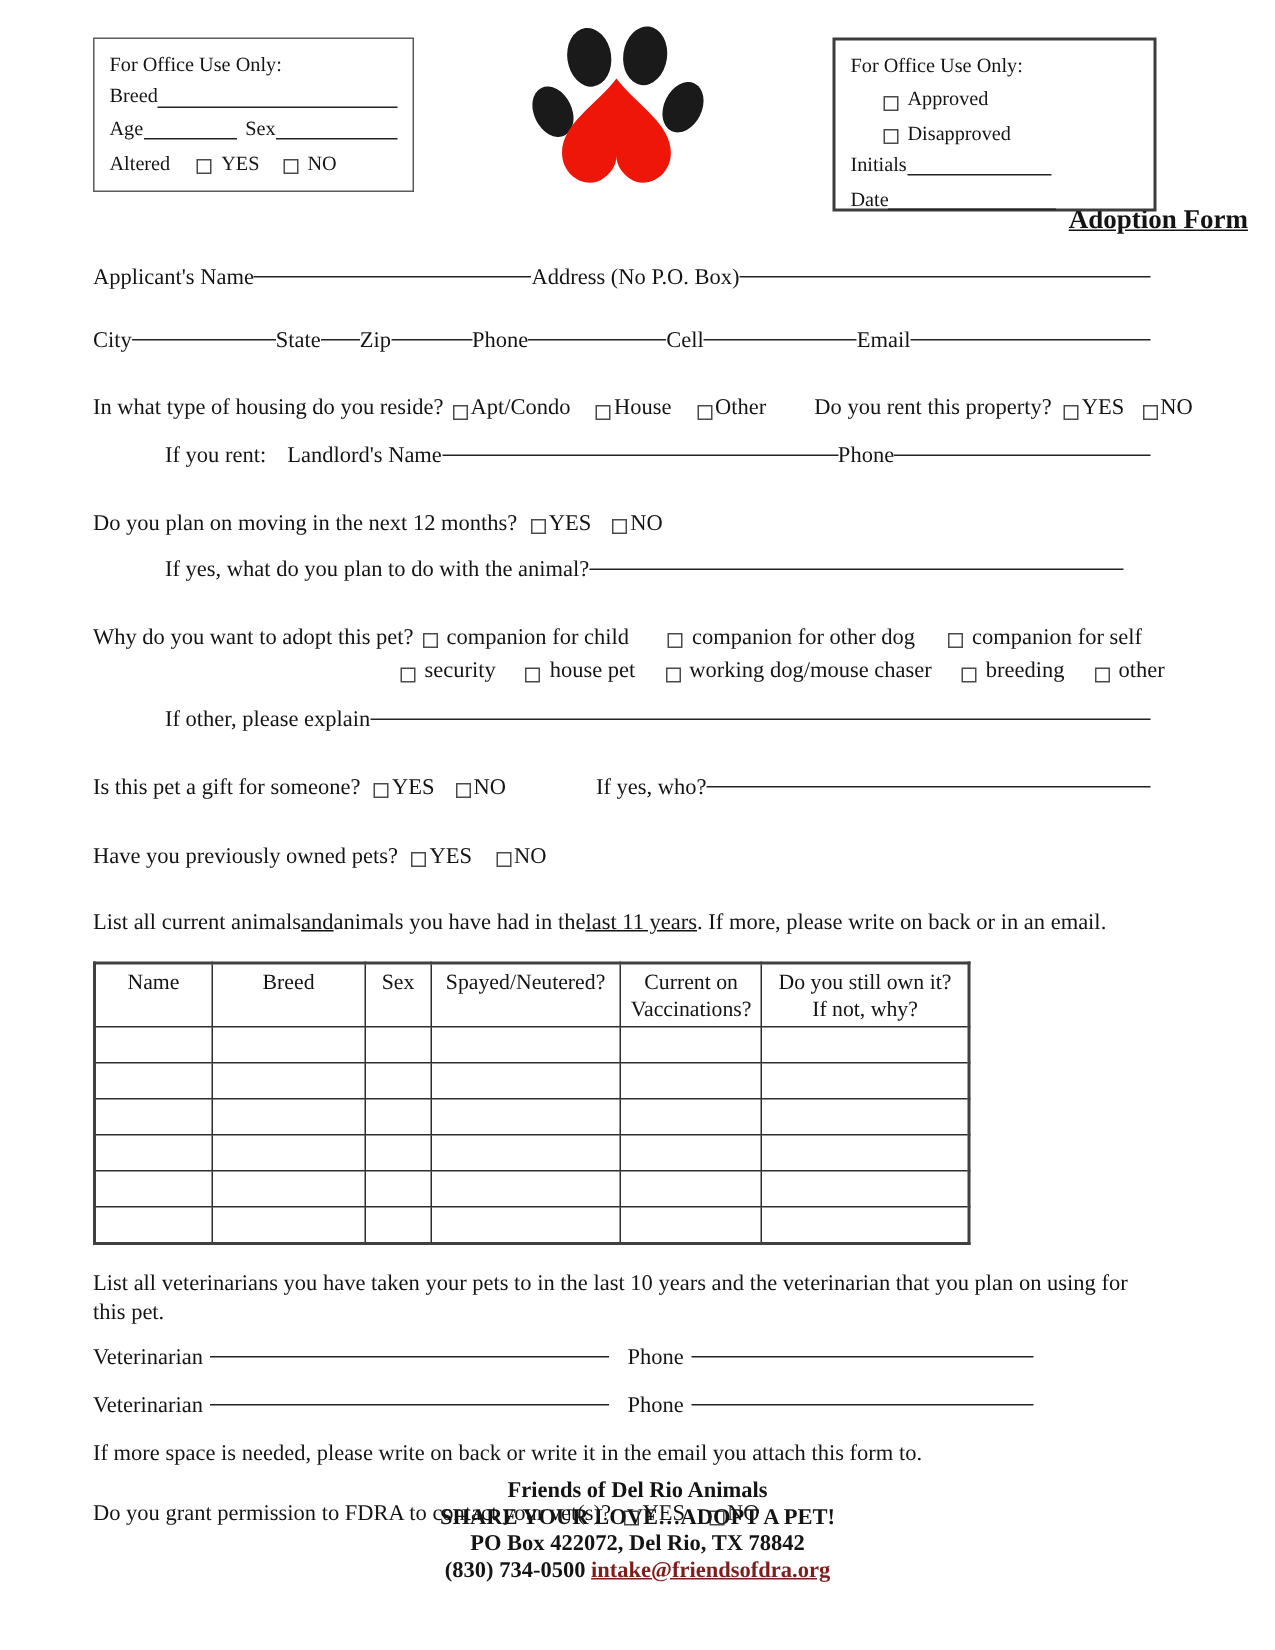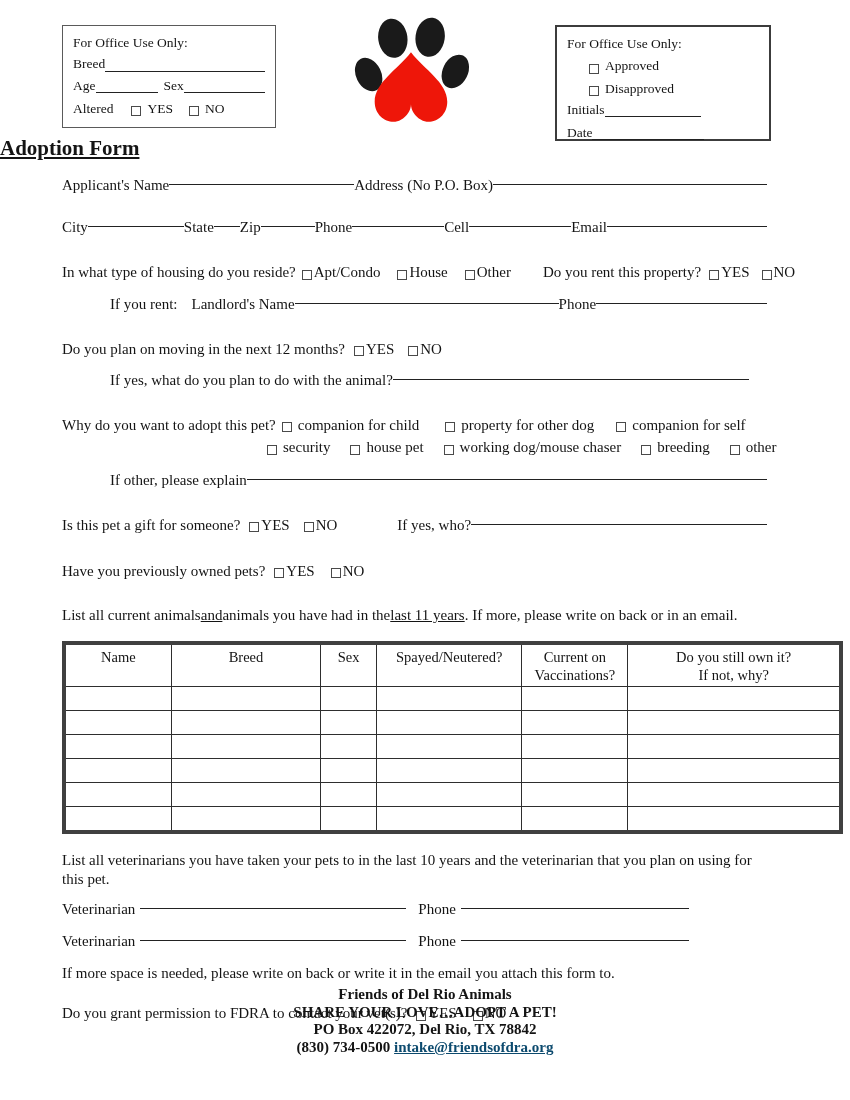--- a/index.html
+++ b/index.html
@@ -7,47 +7,47 @@
         font-family:"Liberation Serif", serif;font-size:15px;overflow:hidden;}
 
   
   .office-box{position:absolute;box-sizing:border-box;padding:7px 10px;font-size:13.5px;line-height:1.5;}
   .office-left{left:62px;top:25px;width:214px;height:103px;border:1px solid #5a5a5a;}
   .office-right{left:555px;top:25px;width:216px;height:116px;border:2px solid #3c3c3c;}
   .obox-row{display:flex;align-items:flex-end;}
   .obox-row + .obox-row{margin-top:1px;}
 
   .logo-wrap{position:absolute;left:353px;top:12px;width:122px;height:126px;}
-  .form-title{position:absolute;left:0;top:136px;width:832px;text-align:left;
-              font-weight:bold;font-size:21px;}
+  .form-title{position:absolute;left:0;top:136px;width:832px;text-align:right;
+              font-weight:bold;font-size:18px;}
   .form-title span{text-decoration:underline;}
 
   
   .content{position:absolute;left:62px;top:176px;width:705px;}
   .row{display:flex;align-items:center;line-height:1.28;white-space:nowrap;}
   .fill{border-bottom:1px solid #222;margin:0 0 3px 0;min-height:1px;}
   .grow{flex:1 1 auto;}
   .indent{margin-left:48px;}
 
   .cb{display:inline-block;box-sizing:border-box;width:10px;height:10px;border:1px solid #4a4a4a;
       margin:0 2px 3px 0;flex:0 0 auto;align-self:flex-end;background:#fff;}
   .cb.sp{margin-right:6px;}
   .opt{display:inline-flex;align-items:flex-end;}
 
   
-  table.animals{border-collapse:collapse;width:781px;margin-top:16px;border:4px solid #404040;}
+  table.animals{border-collapse:collapse;width:585px;margin-top:16px;border:2px solid #404040;}
   table.animals th, table.animals td{border:1px solid #2e2e2e;padding:1px 4px;}
   table.animals th{font-weight:normal;text-align:center;font-size:14.5px;line-height:1.25;height:36px;vertical-align:top;padding-top:3px;}
   table.animals td{height:21px;}
 
   
   .footer{position:absolute;left:0;top:986px;width:850px;text-align:center;
           font-weight:bold;font-size:15px;line-height:1.1;}
   .footer div{margin-bottom:1px;}
-  .email-link{color:#0c4a6e;text-decoration:underline;cursor:pointer;}
+  .email-link{color:#7f1d1d;text-decoration:underline;cursor:pointer;}
 
   .u{text-decoration:underline;}
   .wrap-normal{white-space:normal;}
 </style>
 </head>
 <body>
 
 <div class="page">
 
   <div class="office-box office-left">
@@ -191,21 +191,21 @@
     </div>
 
     <div class="row" style="margin-top:26px">
       <span>Why do you want to adopt this pet?</span>
       <span class="opt" style="margin-left:6px">
         <span class="cb sp"></span>
         <span>companion for child</span>
       </span>
       <span class="opt" style="margin-left:26px">
         <span class="cb sp"></span>
-        <span>property for other dog</span>
+        <span>companion for other dog</span>
       </span>
       <span class="opt" style="margin-left:22px">
         <span class="cb sp"></span>
         <span>companion for self</span>
       </span>
     </div>
     <div class="row" style="margin-top:3px;margin-left:205px">
       <span class="opt">
         <span class="cb sp"></span>
         <span>security</span>

